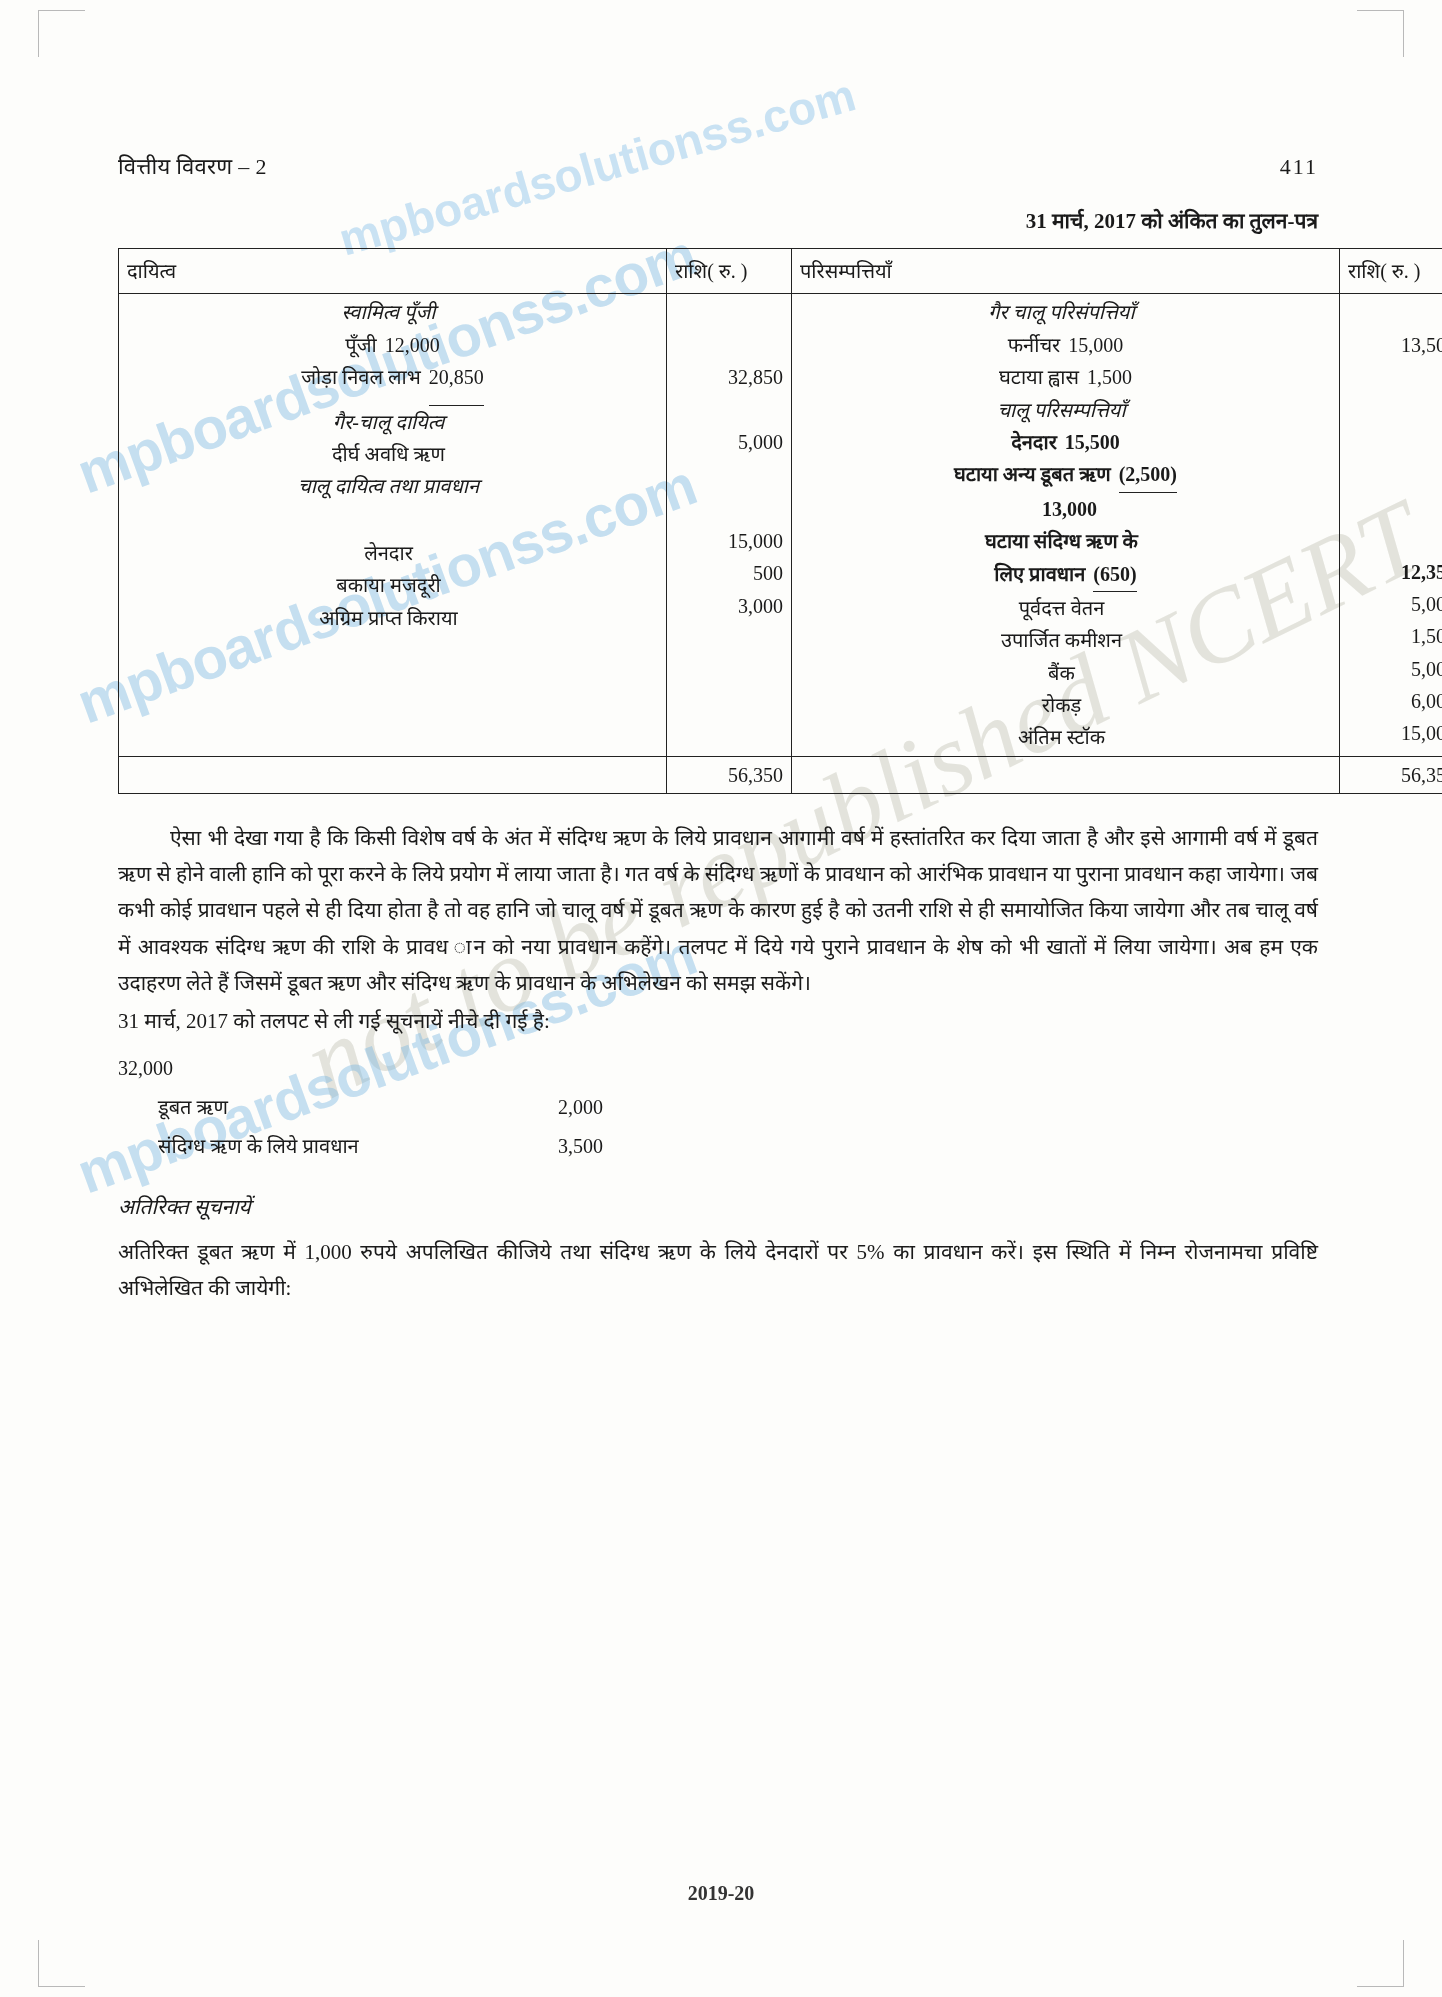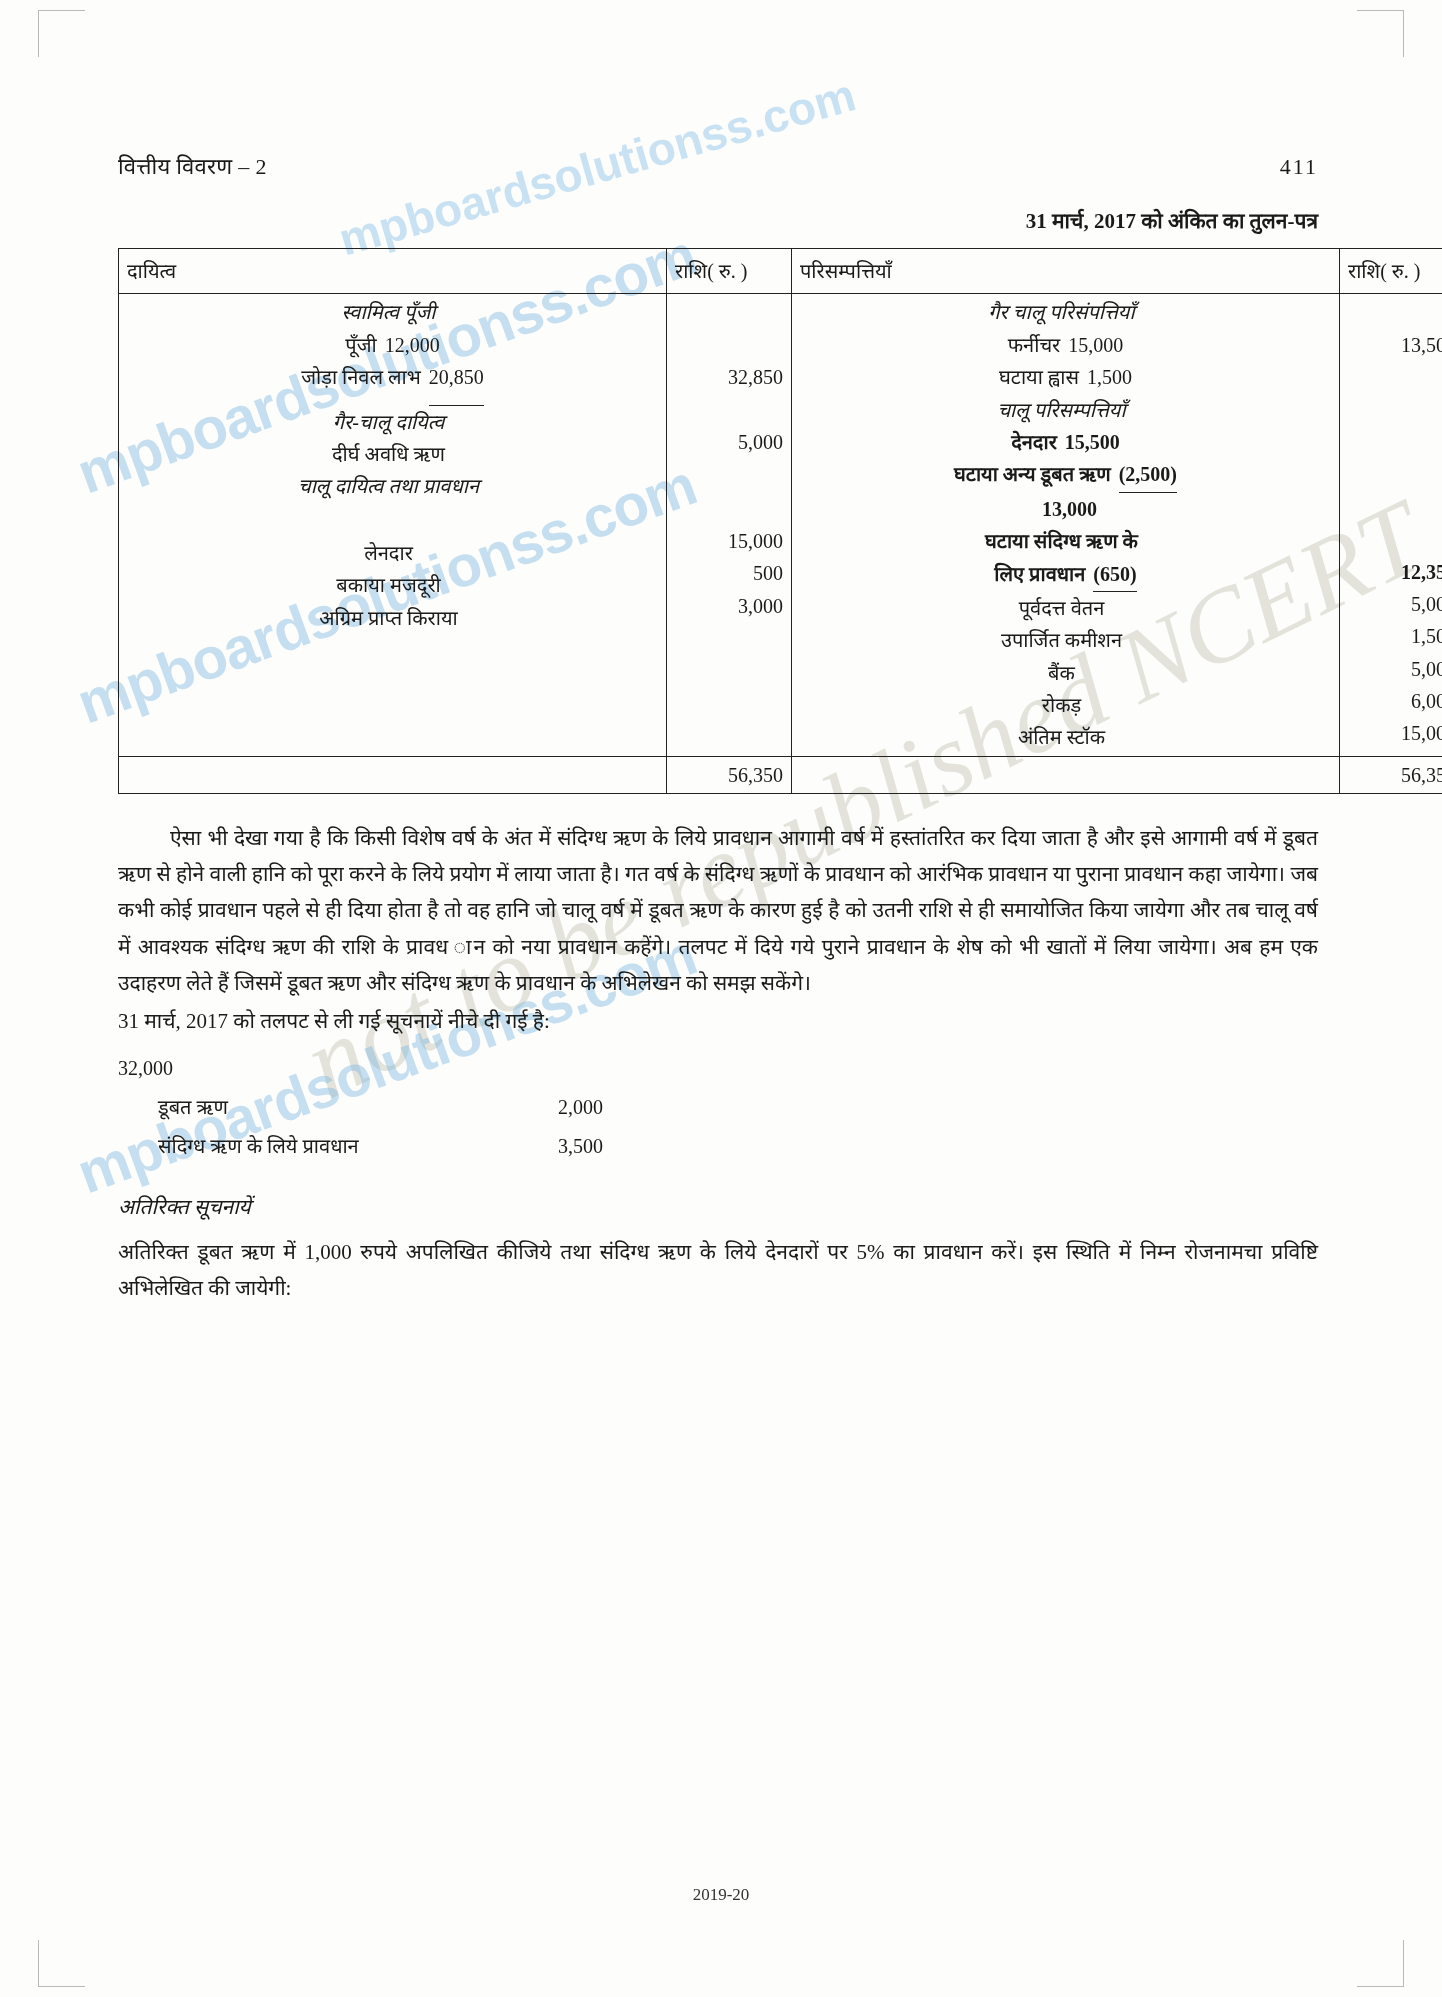--- a/index.html
+++ b/index.html
@@ -64,21 +64,21 @@
   .body-text p { margin:0 0 2px 0; }
   .indent { text-indent:52px; }
 
   .info-list { margin-top:10px; font-size:20px; line-height:1.95; }
   .info-list .row { display:flex; }
   .info-list .k { width:400px; padding-left:40px; }
   .info-list .v { width:160px; }
 
   .sub-head { margin-top:26px; font-size:21px; font-style:italic; }
 
-  .footer { position:absolute; left:0; right:0; bottom:92px; text-align:center; font-size:17px; color:#333; }
+  .footer { position:absolute; left:0; right:0; bottom:92px; text-align:center; font-size:20px; color:#333;font-weight:bold; }
 
   
   .wm { position:absolute; pointer-events:none; user-select:none; font-family:"Liberation Sans", sans-serif; }
   .wm1 { left:60px; top:330px; transform:rotate(-20deg); font-size:58px; color:rgba(120,180,225,0.42); font-weight:bold; letter-spacing:-1px; }
   .wm2 { left:330px; top:140px; transform:rotate(-16deg); font-size:46px; color:rgba(150,200,235,0.5); font-weight:bold; }
   .wm3 { left:60px; top:560px; transform:rotate(-20deg); font-size:58px; color:rgba(120,180,225,0.42); font-weight:bold; letter-spacing:-1px; }
   .wm4 { left:60px; top:1030px; transform:rotate(-20deg); font-size:58px; color:rgba(120,180,225,0.42); font-weight:bold; letter-spacing:-1px; }
   .wm5 { left:250px; top:740px; transform:rotate(-26deg); font-size:104px; color:rgba(205,205,195,0.55); font-family:"Liberation Serif", serif; font-style:italic; white-space:nowrap; }
 </style>
 </head>

